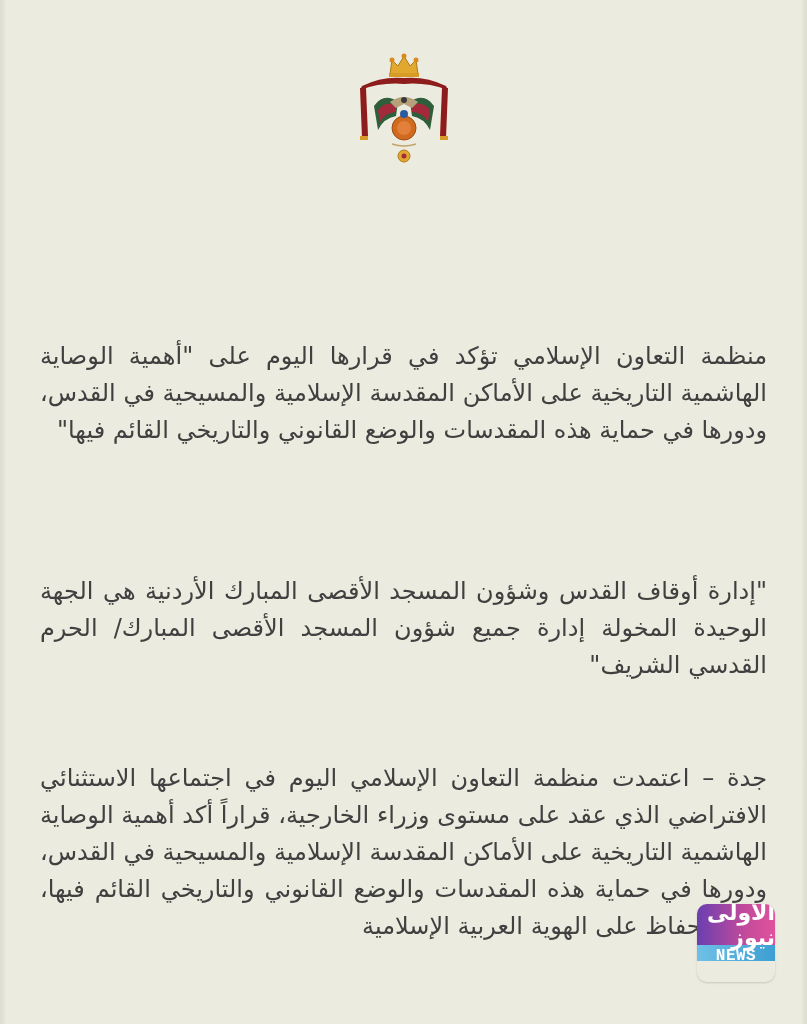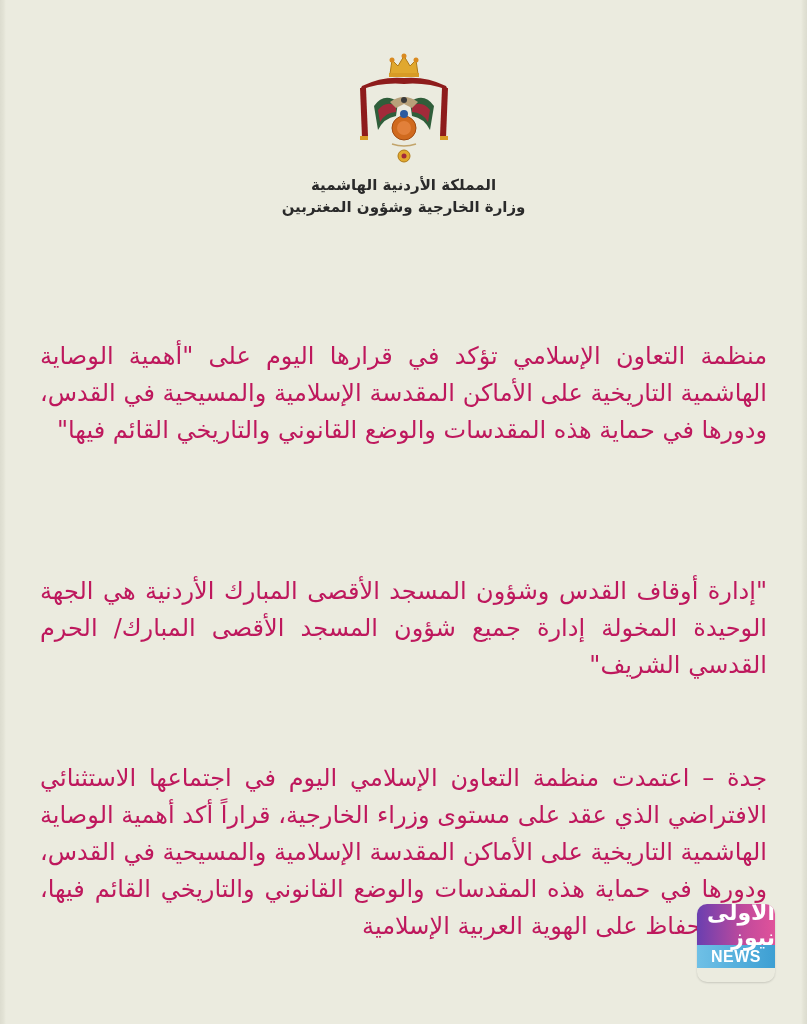--- a/index.html
+++ b/index.html
@@ -41,21 +41,21 @@
     }
     .en-title.first { margin-top: 6px; }
 
     .body-text {
       position: absolute; left: 40px; right: 40px;
       direction: rtl; text-align: justify;
       text-align-last: right;
       font-family: "DejaVu Sans", sans-serif;
       font-size: 24px;
       line-height: 37px;
-      color: #be185d;
+      color: #404040;
       margin: 0;
     }
     .p1 { top: 338px; }
     .p2 { top: 573px; }
     .p3 { top: 760px; }
 
     .watermark {
       position: absolute; left: 697px; top: 904px;
       width: 78px; height: 78px;
       border-radius: 10px; overflow: hidden;
@@ -63,25 +63,25 @@
     }
     .wm-top {
       height: 41px;
       background: linear-gradient(to right, #6a3fb0, #c14a9c 60%, #e0529a);
       display: flex; align-items: center; justify-content: center;
       color: #ffffff; font-weight: bold; font-size: 22px;
       font-family: "DejaVu Sans", sans-serif;
       direction: rtl;
     }
     .wm-bottom {
-      height: 23px;
+      height: 16px;
       background: linear-gradient(to right, #6fc0e6, #3d9fd3);
       color: #ffffff; font-weight: bold; font-size: 16px;
       text-align: center; line-height: 23px;
-      font-family: Liberation Sans, sans-serif;
+      font-family: Liberation Mono, monospace;
       letter-spacing: 0.5px;
     }
   </style>
 </head>
 <body>
 
 <div class="page-edge-left"></div>
 <div class="page-edge-right"></div>
 
 <div class="letterhead">
@@ -108,22 +108,20 @@
     <circle cx="52" cy="48" r="3" fill="#3a3a3a"></circle>
 
     <circle cx="52" cy="76" r="12" fill="#d06a1e" stroke="#a04a10" stroke-width="1"></circle>
     <circle cx="52" cy="76" r="7" fill="#e2803a"></circle>
     <circle cx="52" cy="62" r="4" fill="#2c5aa0"></circle>
 
     <path d="M40 92 Q52 96 64 92" stroke="#c2a46a" stroke-width="1.5" fill="none"></path>
     <circle cx="52" cy="104" r="6" fill="#e0a82e" stroke="#b07a18" stroke-width="1"></circle>
     <circle cx="52" cy="104" r="2.5" fill="#a22a3a"></circle>
   </svg>
-  <div class="ar-title">المملكة الأردنية الهاشمية</div>
-  <div class="ar-title">وزارة الخارجية وشؤون المغتربين</div>
 </div>
 
 <p class="body-text p1">منظمة التعاون الإسلامي تؤكد في قرارها اليوم على "أهمية الوصاية الهاشمية التاريخية على الأماكن المقدسة الإسلامية والمسيحية في القدس، ودورها في حماية هذه المقدسات والوضع القانوني والتاريخي القائم فيها"</p>
 <p class="body-text p2">"إدارة أوقاف القدس وشؤون المسجد الأقصى المبارك الأردنية هي الجهة الوحيدة المخولة إدارة جميع شؤون المسجد الأقصى المبارك/ الحرم القدسي الشريف"</p>
 <p class="body-text p3">جدة – اعتمدت منظمة التعاون الإسلامي اليوم في اجتماعها الاستثنائي الافتراضي الذي عقد على مستوى وزراء الخارجية، قراراً أكد أهمية الوصاية الهاشمية التاريخية على الأماكن المقدسة الإسلامية والمسيحية في القدس، ودورها في حماية هذه المقدسات والوضع القانوني والتاريخي القائم فيها، وفي الحفاظ على الهوية العربية الإسلامية</p>
 
 <div class="watermark">
   <div class="wm-top">الاولى نيوز</div>
   <div class="wm-bottom">NEWS</div>
 </div>

